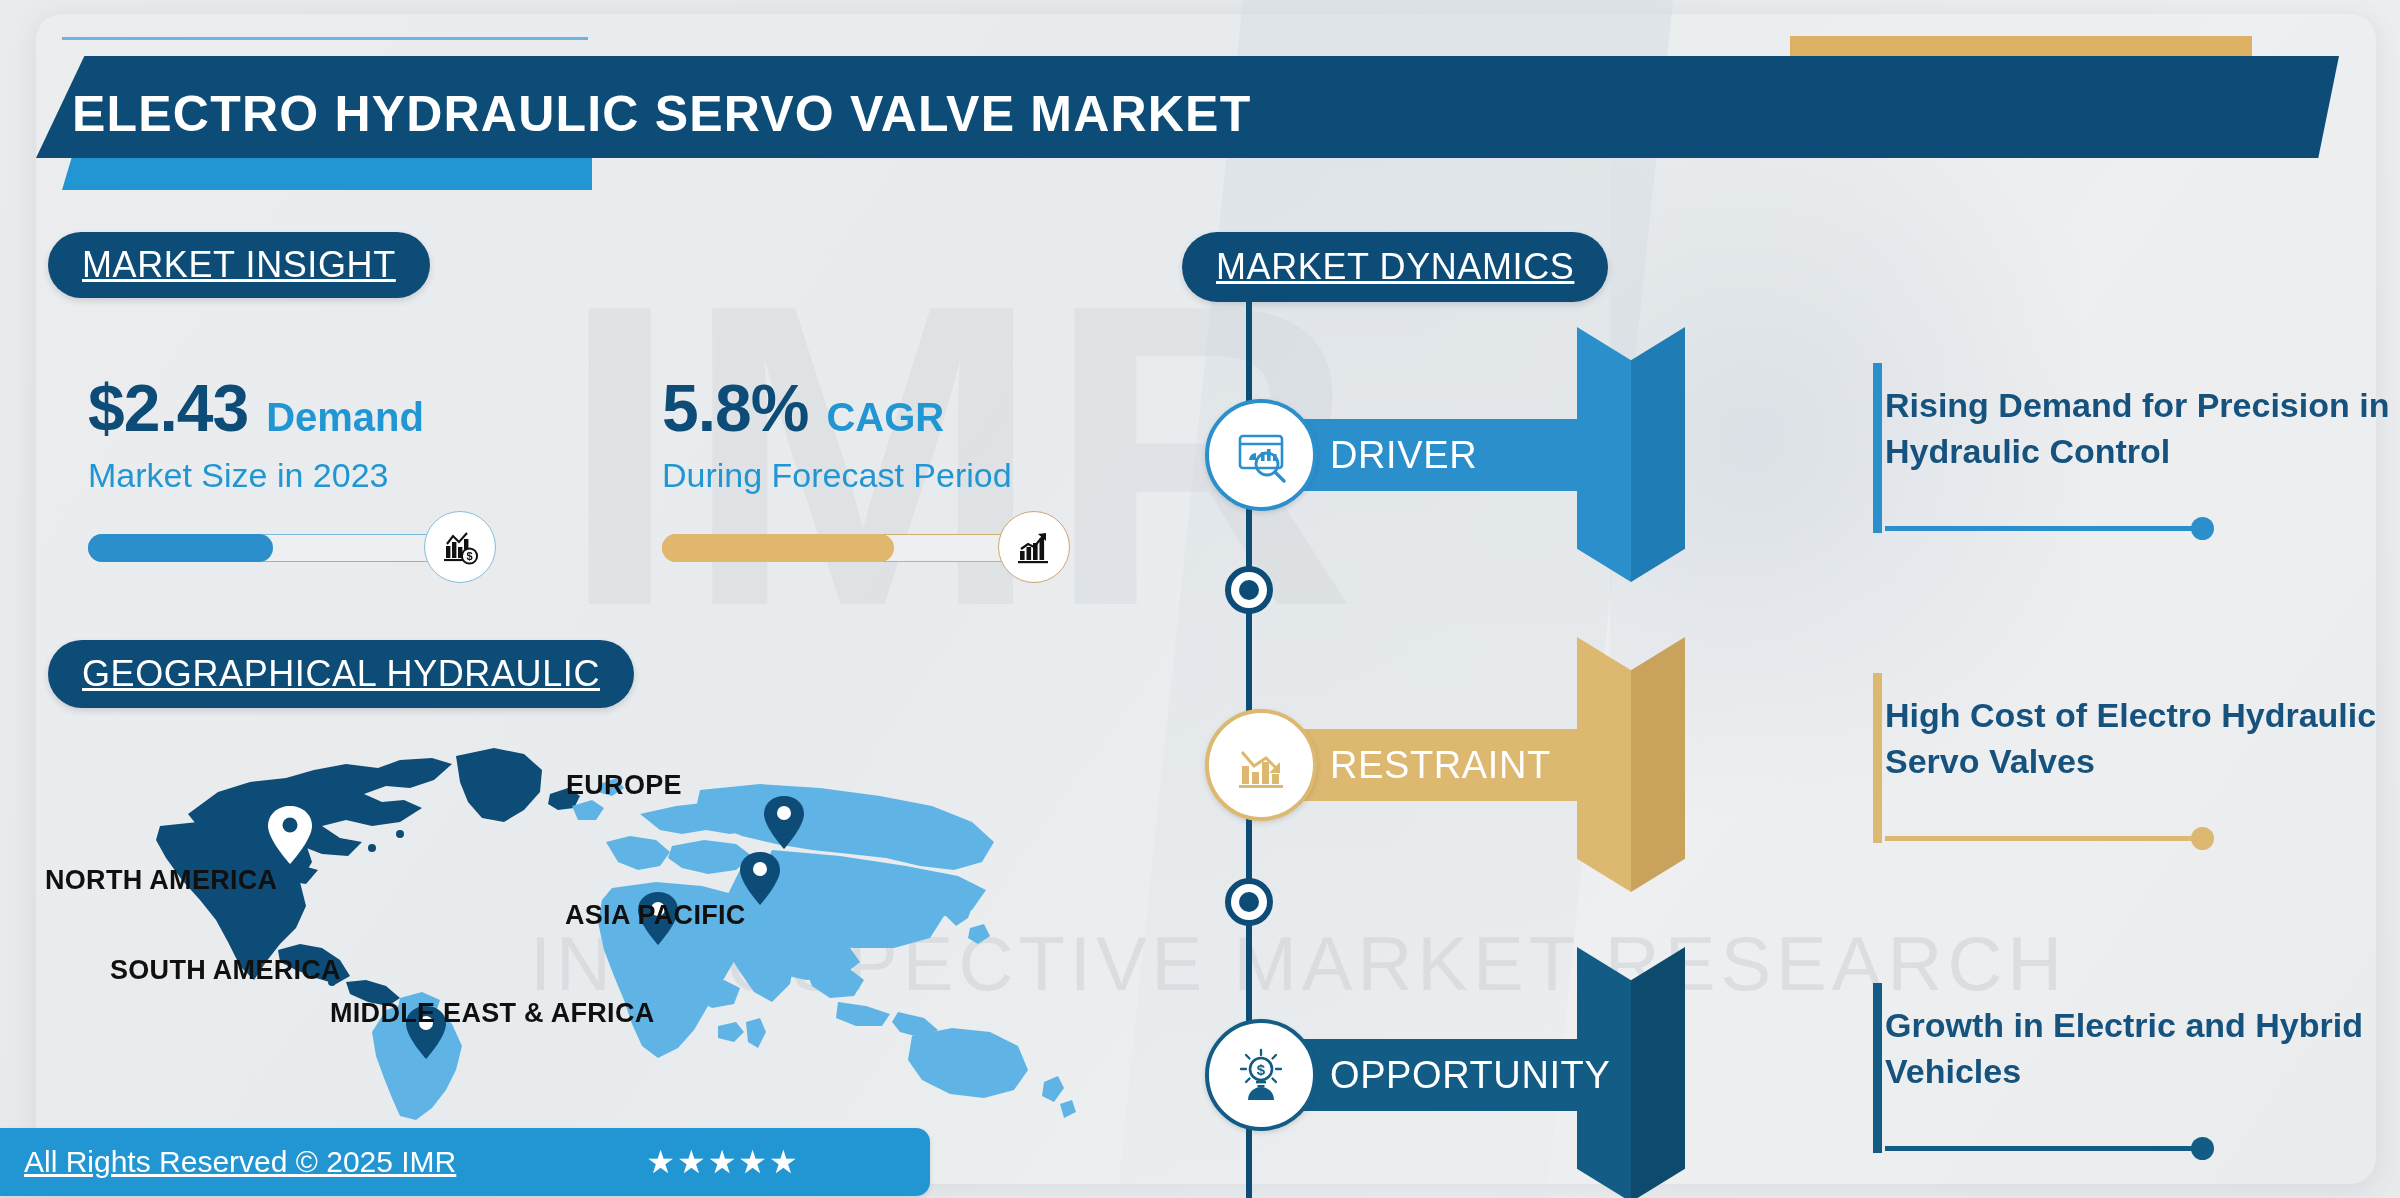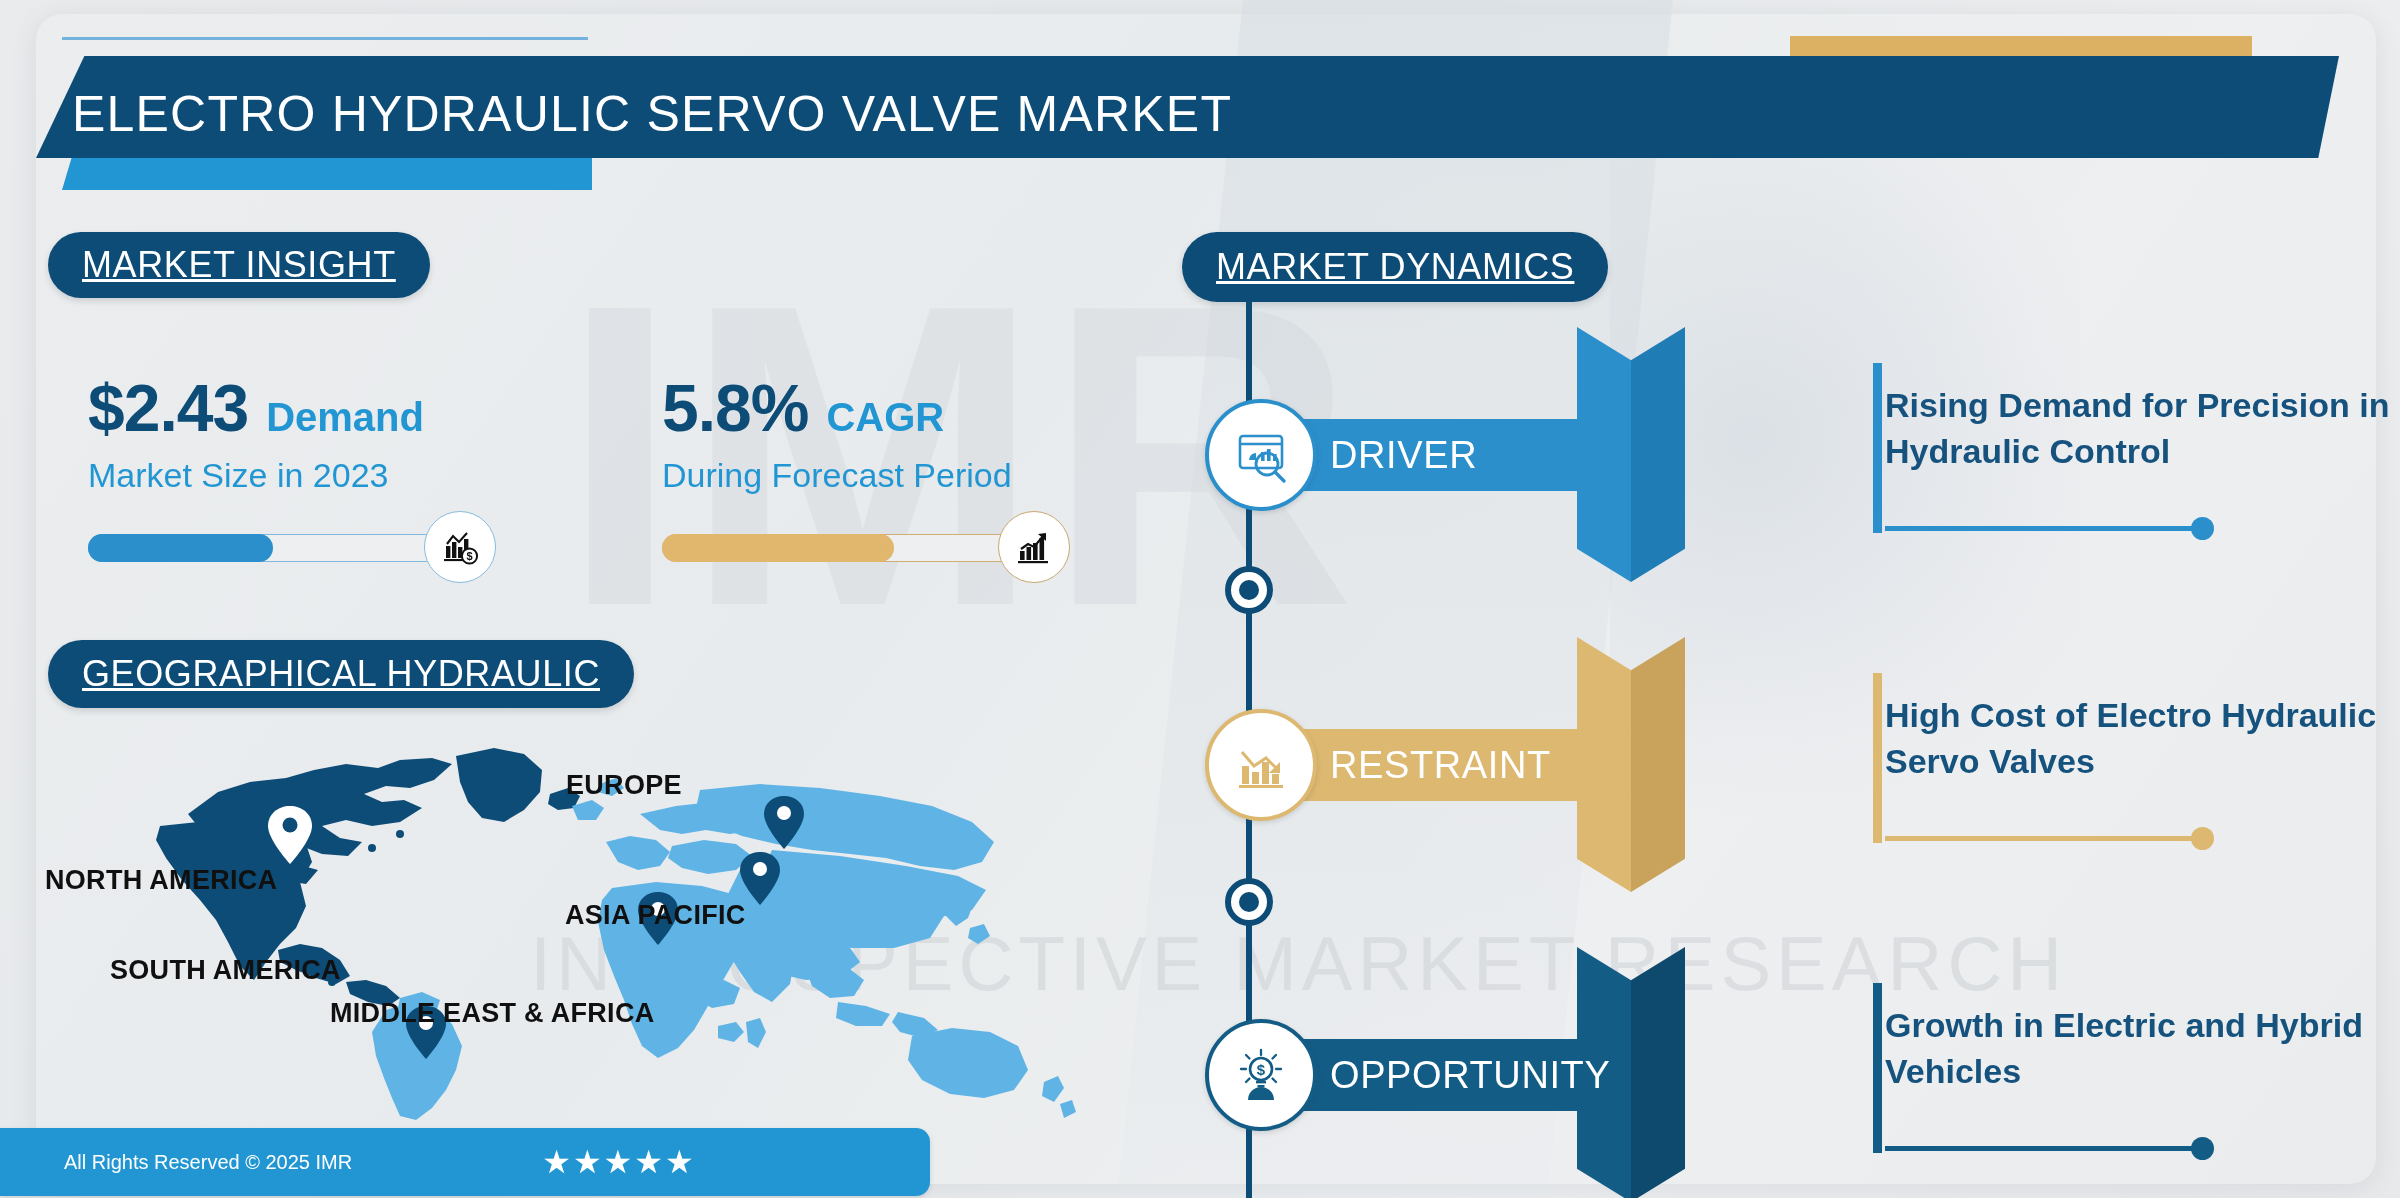--- a/index.html
+++ b/index.html
@@ -78,21 +78,21 @@
     position: absolute; left: 62px; top: 158px;
     width: 530px; height: 32px;
     background: #2196d3;
     clip-path: polygon(1.8% 0, 100% 0, 100% 100%, 0 100%);
   }
   .header-title {
     position: absolute; left: 72px; top: 56px;
     width: 2200px; height: 116px;
     display: flex; align-items: center;
     color: #ffffff;
-    font-size: 50px; font-weight: normal;
+    font-size: 50px; font-weight: bold;
     letter-spacing: 1.2px;
     text-align: right;
   }
 
   
   .pill {
     position: absolute;
     display: flex; align-items: center; justify-content: center;
     background: #0d4c77;
     color: #fff;
@@ -261,21 +261,21 @@
   
   #footer {
     position: absolute; left: 0px; top: 1128px;
     width: 930px; height: 68px;
     background: #2196d3;
     border-radius: 0 14px 14px 0;
     display: flex; align-items: center;
     box-shadow: 0 2px 5px rgba(60,70,80,0.16);
   }
   #footer-text {
-    margin-left: 64px; color: #fff; font-size: 20px;
+    margin-left: 24px; color: #fff; font-size: 30px; text-decoration: underline;
   }
   #footer-stars {
     margin-left: 190px; color: #fff; font-size: 32px; letter-spacing: 2px;
   }
 </style>
 </head>
 <body>
 
 <div id="canvas">
 

